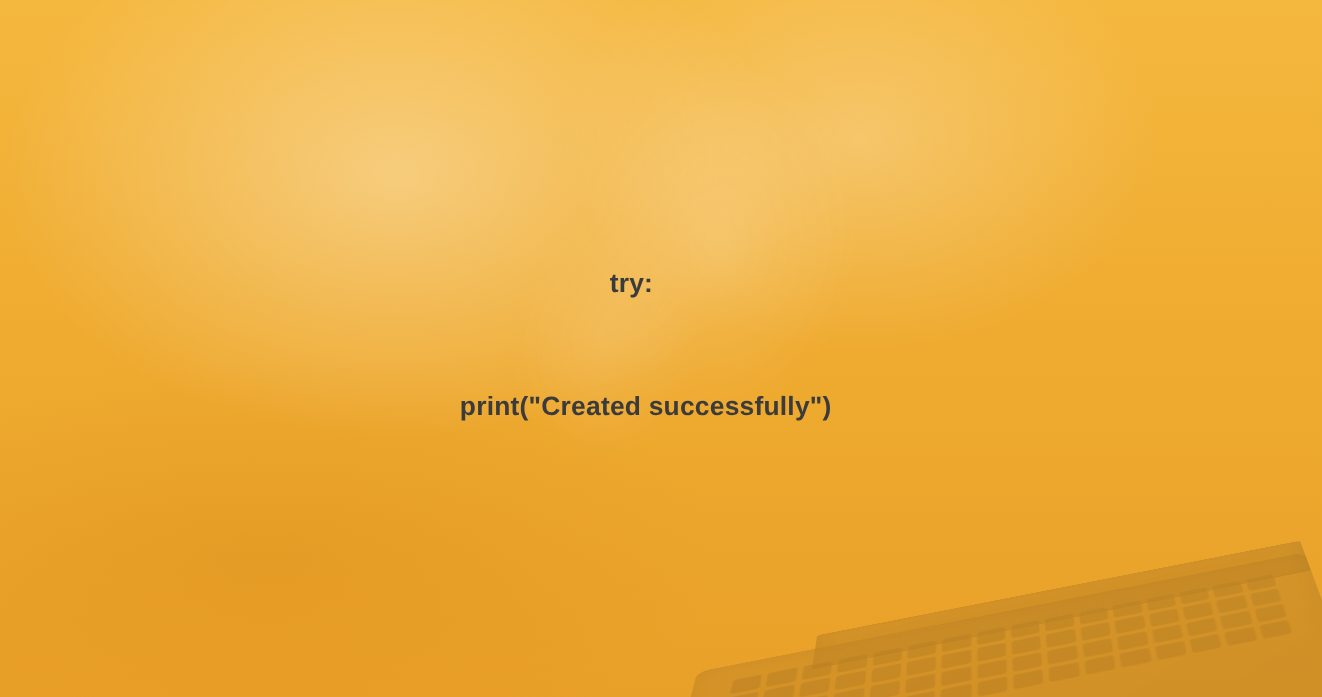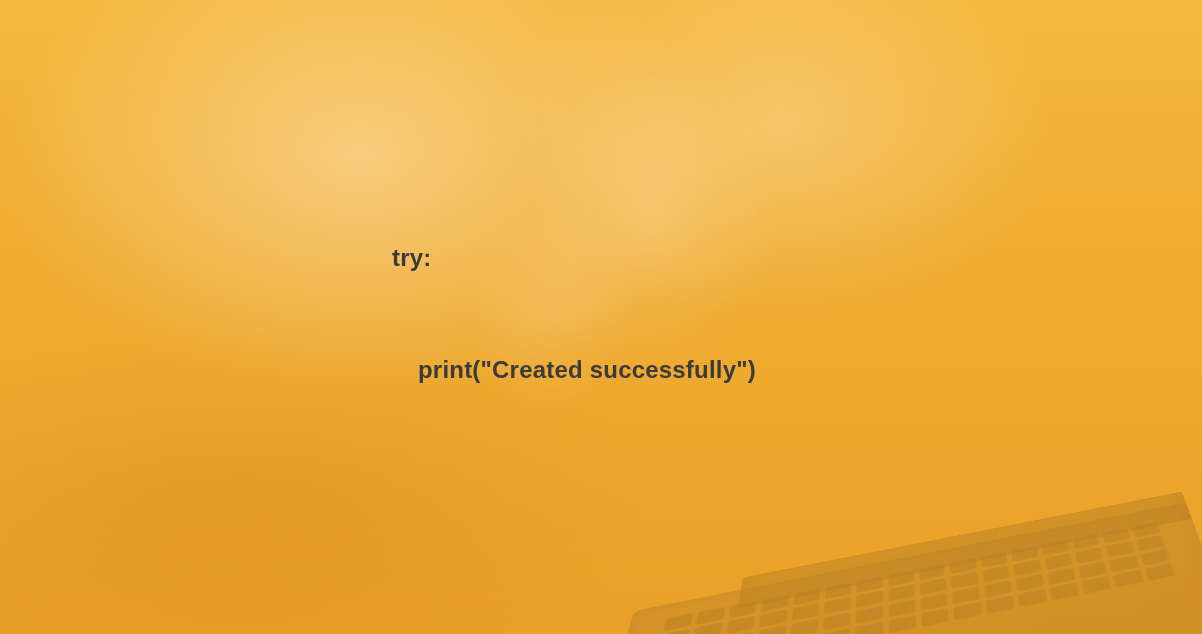--- a/index.html
+++ b/index.html
@@ -84,21 +84,21 @@
     left: 370px;
     top: 165px;
     color: #3b3b3b;
     font-weight: 600;
     font-size: 24px;
     line-height: 1.55;
     white-space: pre;
     letter-spacing: 0.2px;
   }
   .code-line { display: block; }
-  .indent-1 { padding-left: 22px; }
+  .indent-1 { padding-left: 22px; text-align: center; }
   .indent-2 { padding-left: 52px; }
   .indent-2b { padding-left: 48px; }
 </style>
 </head>
 <body>
 
 <div class="background"></div>
 
 <div class="hand"></div>
 

